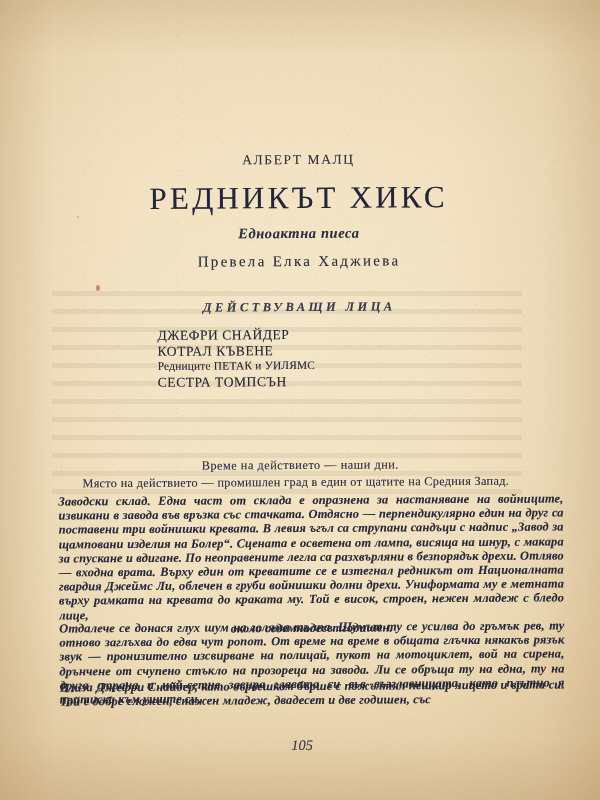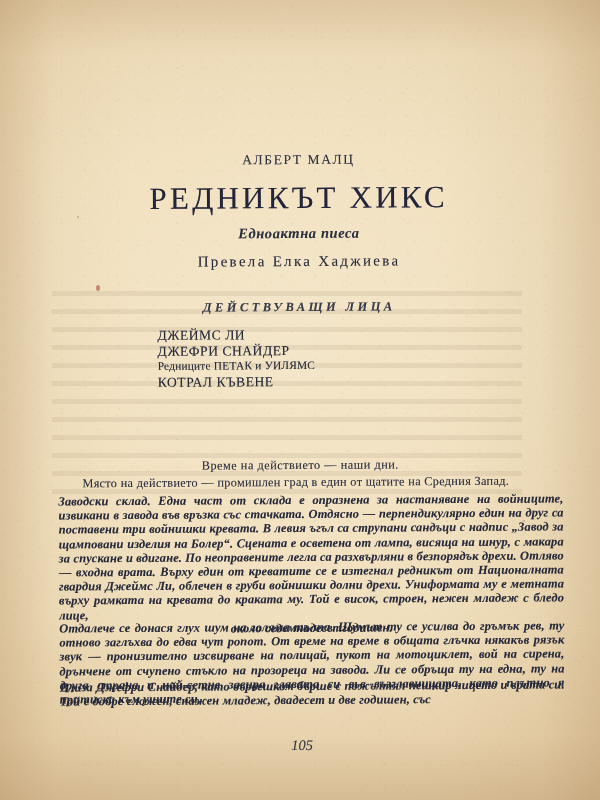--- a/index.html
+++ b/index.html
@@ -224,24 +224,24 @@
 
     <div class="blk title">РЕДНИКЪТ ХИКС</div>
 
     <div class="blk subtitle">Едноактна пиеса</div>
 
     <div class="blk translator">Превела Елка Хаджиева</div>
 
     <div class="blk cast-heading">ДЕЙСТВУВАЩИ ЛИЦА</div>
 
     <div class="blk cast-list">
-      <div class="row">ДЖЕЙМС ЛИ</div>
       <div class="row">ДЖЕФРИ СНАЙДЕР</div>
+      <div class="row">КОТРАЛ КЪВЕНЕ</div>
       <div class="row small">Редниците ПЕТАК и УИЛЯМС</div>
-      <div class="row">КОТРАЛ КЪВЕНЕ</div>
+      <div class="row">СЕСТРА ТОМПСЪН</div>
     </div>
 
     <div class="blk time-line">Време на действието — наши дни.</div>
 
     <div class="blk place-line">Място на действието — промишлен град в един от щатите на Средния Запад.</div>
 
     <div class="blk stage" id="stage-1">
       <p>Заводски склад. Една част от склада е опразнена за настаняване на войниците, извикани в завода във връзка със стачката. Отдясно — перпендикулярно един на друг са поставени три войнишки кревата. В левия ъгъл са струпани сандъци с надпис „Завод за щамповани изделия на Болер“. Сцената е осветена от лампа, висяща на шнур, с макара за спускане и вдигане. По неоправените легла са разхвърляни в безпорядък дрехи. Отляво — входна врата. Върху един от креватите се е изтегнал редникът от Националната гвардия Джеймс Ли, облечен в груби войнишки долни дрехи. Униформата му е метната върху рамката на кревата до краката му. Той е висок, строен, нежен младеж с бледо лице,</p>
       <p class="centered">около седемнадесетгодишен.</p>
     </div>

